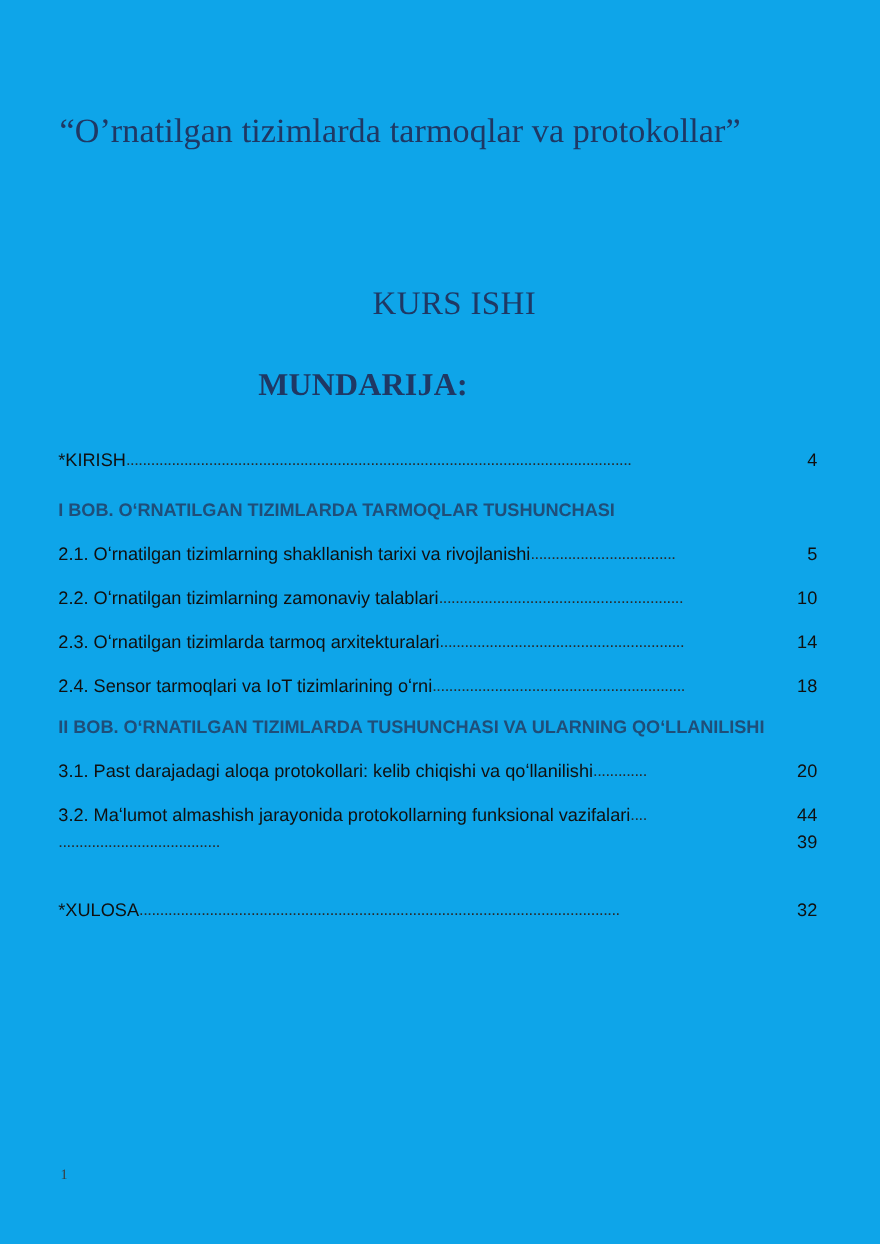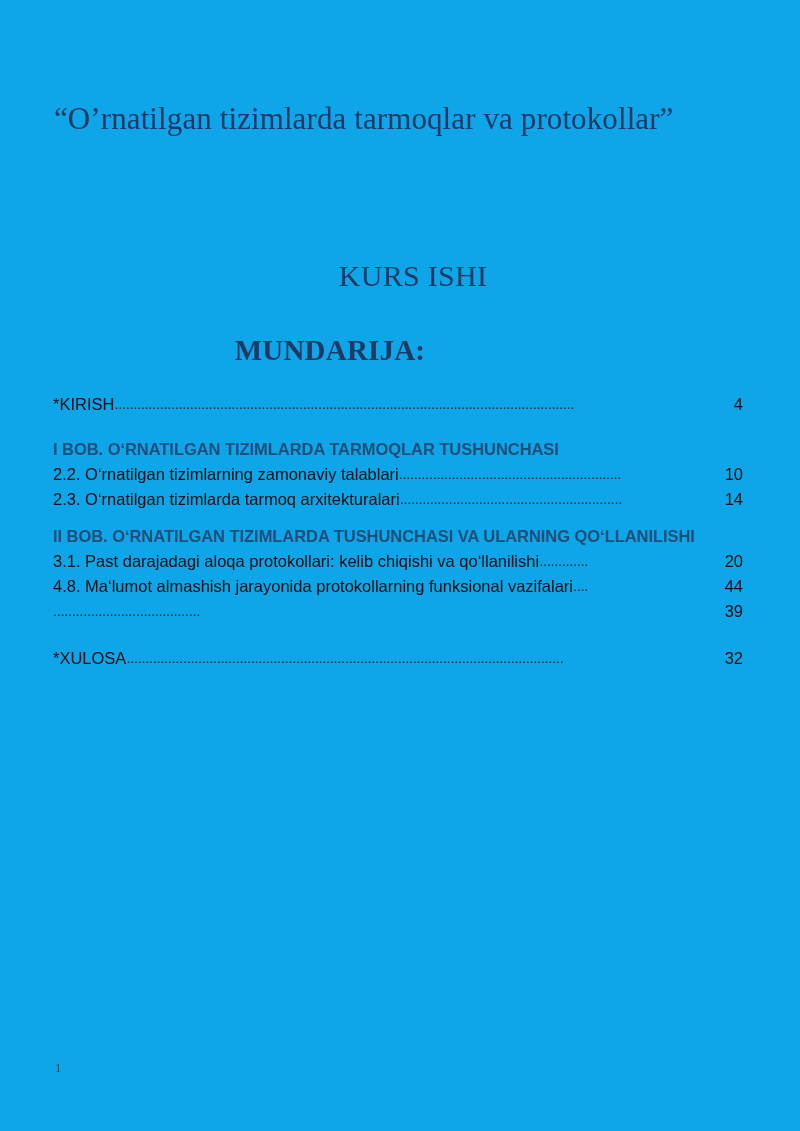--- a/index.html
+++ b/index.html
@@ -81,20 +81,21 @@
   .toc-row {
     display: flex;
     align-items: baseline;
     font-size: 16.5px;
     line-height: 25px;
     color: #101010;
     white-space: nowrap;
   }
   .toc-row .label {
     flex: 0 0 auto;
+    margin-top: 15px;
   }
   .toc-row .leader {
     flex: 1 1 auto;
     overflow: hidden;
     white-space: nowrap;
     font-size: 15px;
     letter-spacing: -0.4px;
     color: #2a2a2a;
     margin: 0 0px;
     position: relative;
@@ -150,46 +151,56 @@
     <div class="toc-row">
       <span class="label">*KIRISH</span>
       <span class="leader">..........................................................................................................................</span>
       <span class="pageno">4</span>
     </div>
 
     <div class="gap-kirish"></div>
 
     <div class="chapter">I BOB. OʻRNATILGAN TIZIMLARDA TARMOQLAR TUSHUNCHASI</div>
 
+    <div class="toc-row">
+      <span class="label">2.1. Oʻrnatilgan tizimlarning shakllanish tarixi va rivojlanishi</span>
+      <span class="leader">...................................</span>
+      <span class="pageno">5</span>
+    </div>
 
     <div class="toc-row">
       <span class="label">2.2. Oʻrnatilgan tizimlarning zamonaviy talablari</span>
       <span class="leader">...........................................................</span>
       <span class="pageno">10</span>
     </div>
 
     <div class="toc-row">
       <span class="label">2.3. Oʻrnatilgan tizimlarda tarmoq arxitekturalari</span>
       <span class="leader">...........................................................</span>
       <span class="pageno">14</span>
     </div>
 
+    <div class="toc-row">
+      <span class="label">2.4. Sensor tarmoqlari va IoT tizimlarining oʻrni</span>
+      <span class="leader">.............................................................</span>
+      <span class="pageno">18</span>
+    </div>
 
     <div class="gap-chap2"></div>
 
     <div class="chapter">II BOB. OʻRNATILGAN TIZIMLARDA TUSHUNCHASI VA ULARNING QOʻLLANILISHI</div>
 
     <div class="toc-row">
       <span class="label">3.1. Past darajadagi aloqa protokollari: kelib chiqishi va qoʻllanilishi</span>
       <span class="leader">.............</span>
       <span class="pageno">20</span>
     </div>
 
     <div class="toc-row">
-      <span class="label">4.8. Maʻlumot almashish jarayonida protokollarning funksional vazifalari</span>
+      <span class="label">3.2. Maʻlumot almashish jarayonida protokollarning funksional vazifalari</span>
       <span class="leader">....</span>
       <span class="pageno">44</span>
     </div>
 
 
     <div class="toc-row">
       <span class="leader">.......................................</span>
       <span class="pageno">39</span>
     </div>
 

